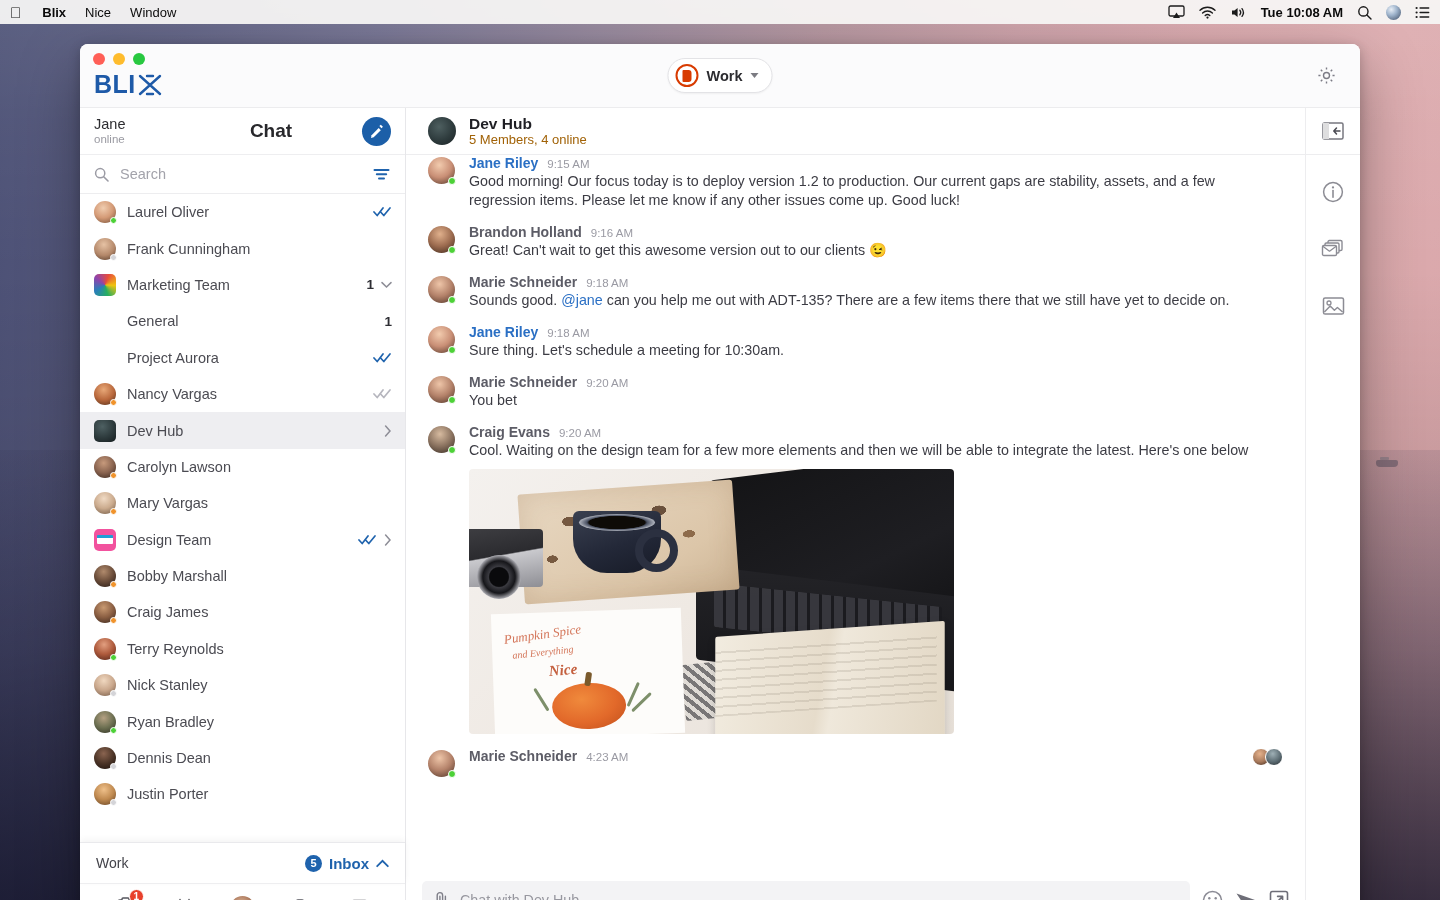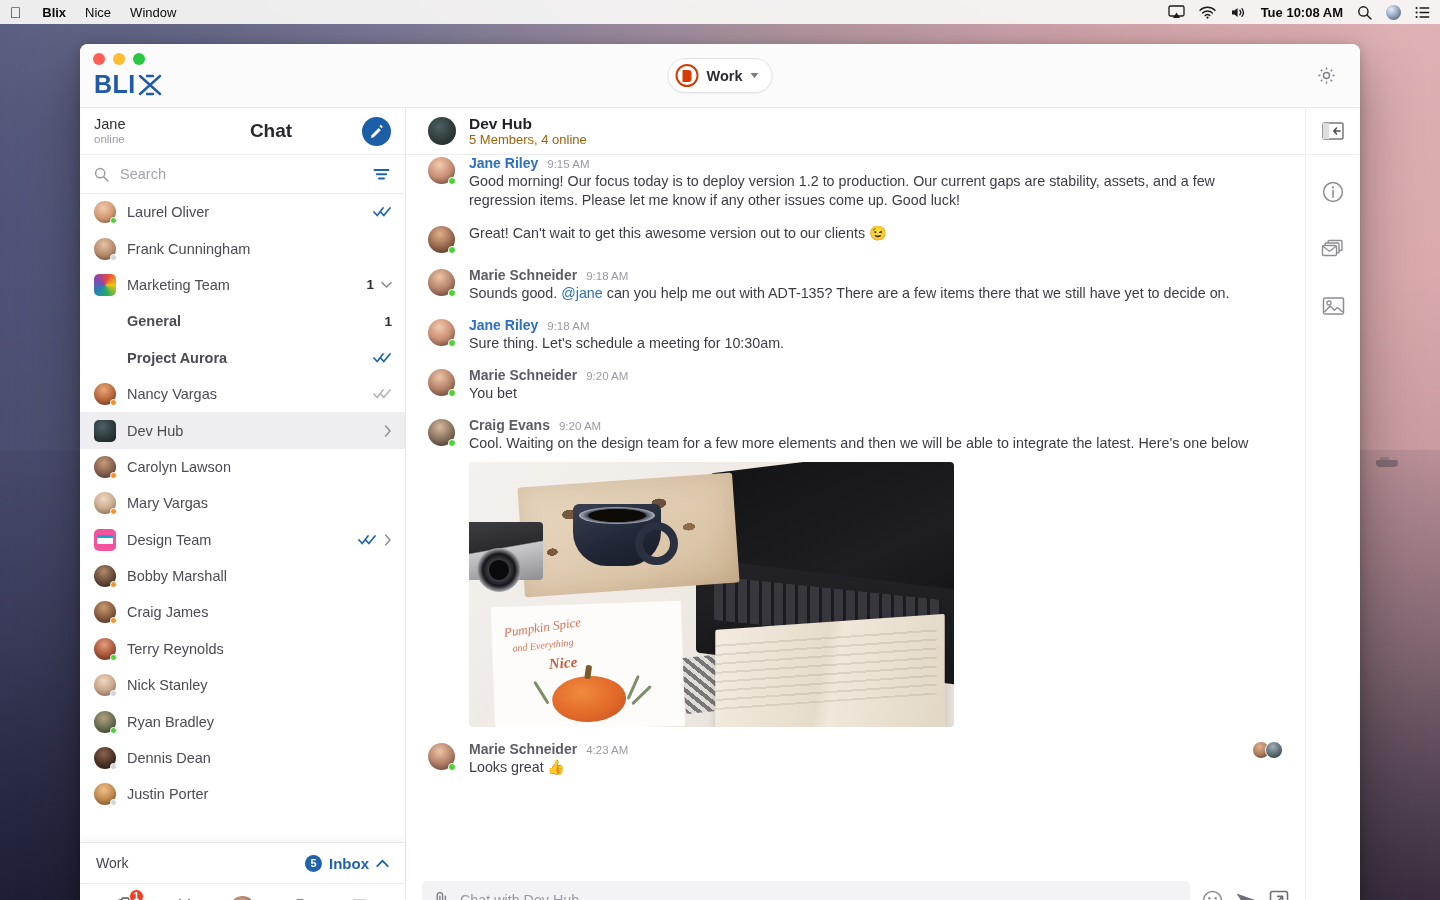--- a/index.html
+++ b/index.html
@@ -177,21 +177,21 @@
     width:22px;height:22px;border-radius:50%; flex:0 0 22px; position:relative;
     background-size:cover;
   }
   .chatrow .av.sq { border-radius:5px; }
   .chatrow .av .dot {
     position:absolute; right:-1px; bottom:-1px;
     width:7px;height:7px;border-radius:50%;border:1.5px solid #fff;
   }
   .dot.on{background:#4cd137;} .dot.idle{background:#f0932b;} .dot.off{background:#d4d4d8;}
   .chatrow .lbl { flex:1; font-size:14.5px; color:#4b4b52; white-space:nowrap; }
-  .chatrow.sub .lbl { padding-left:33px;font-weight:bold; }
+  .chatrow.sub .lbl { padding-left:33px; }
   .chatrow .right { display:flex; align-items:center; gap:7px; }
   .badge-n { font-size:13.5px; font-weight:bold; color:#2e2e34; }
   .chev { color:#9c9ca4; font-size:13px; display:flex; }
 
   .sb-footer {
     position:absolute; left:0; right:0; bottom:0;
     background:#fff;
   }
   .inbox-bar {
     height:41px; display:flex; align-items:center; padding:0 16px;
@@ -739,20 +739,24 @@
             </div>
             <div class="mtext">Good morning! Our focus today is to deploy version 1.2 to production. Our current gaps are stability, assets, and a few regression items. Please let me know if any other issues come up. Good luck!</div>
           </div>
         </div>
 
         <div class="msg">
           <span class="mav" style="background:radial-gradient(circle at 44% 30%,#e0b08c 0%,#9d6c50 50%,#3a2519 100%)">
               <span class="dot"></span>
             </span>
           <div class="mbody">
+            <div class="mhead">
+              <span class="mname gray">Brandon Holland</span>
+              <span class="mtime">9:16 AM</span>
+            </div>
             <div class="mtext">Great! Can't wait to get this awesome version out to our clients 😉</div>
           </div>
         </div>
 
         <div class="msg">
           <span class="mav" style="background:radial-gradient(circle at 43% 30%,#eec5a8 0%,#b4826a 50%,#4a3024 100%)">
               <span class="dot"></span>
             </span>
           <div class="mbody">
             <div class="mhead">
@@ -825,21 +829,20 @@
 
         <div class="msg" style="margin-top:8px;align-items:flex-start">
           <span class="mav" style="background:radial-gradient(circle at 43% 30%,#eec5a8 0%,#b4826a 50%,#4a3024 100%)">
               <span class="dot"></span>
             </span>
           <div class="mbody">
             <div class="mhead">
               <span class="mname gray">Marie Schneider</span>
               <span class="mtime">4:23 AM</span>
             </div>
-            <div class="mtext">Looks great 👍</div>
           </div>
           <div class="reactbar">
             <span class="rb-av" style="background:radial-gradient(circle at 42% 30%,#e5b28c 0%,#a87a5c 55%,#3a2419 100%)"></span>
             <span class="rb-av" style="background:radial-gradient(circle at 42% 30%,#9fb0b6 0%,#5b6b72 55%,#23292c 100%)"></span>
           </div>
         </div>
 
       </div>
 
       <div class="composer">

